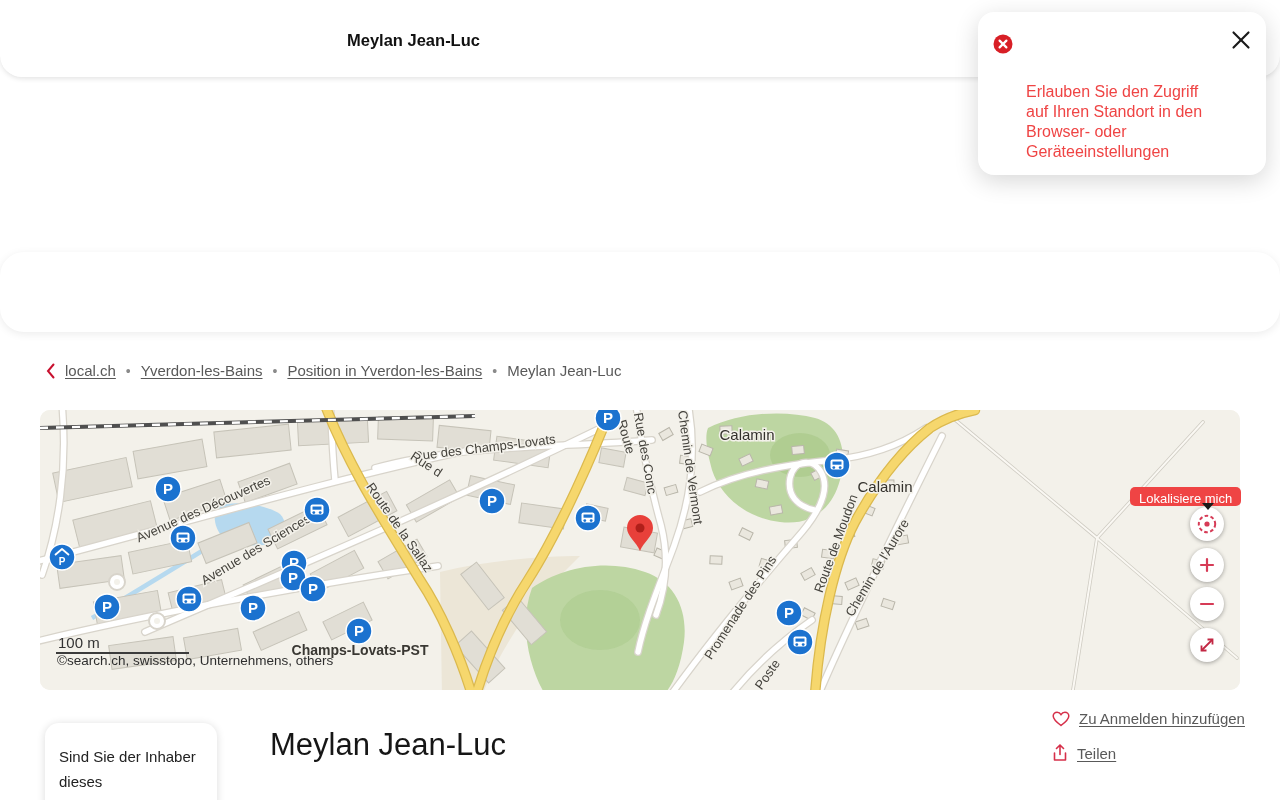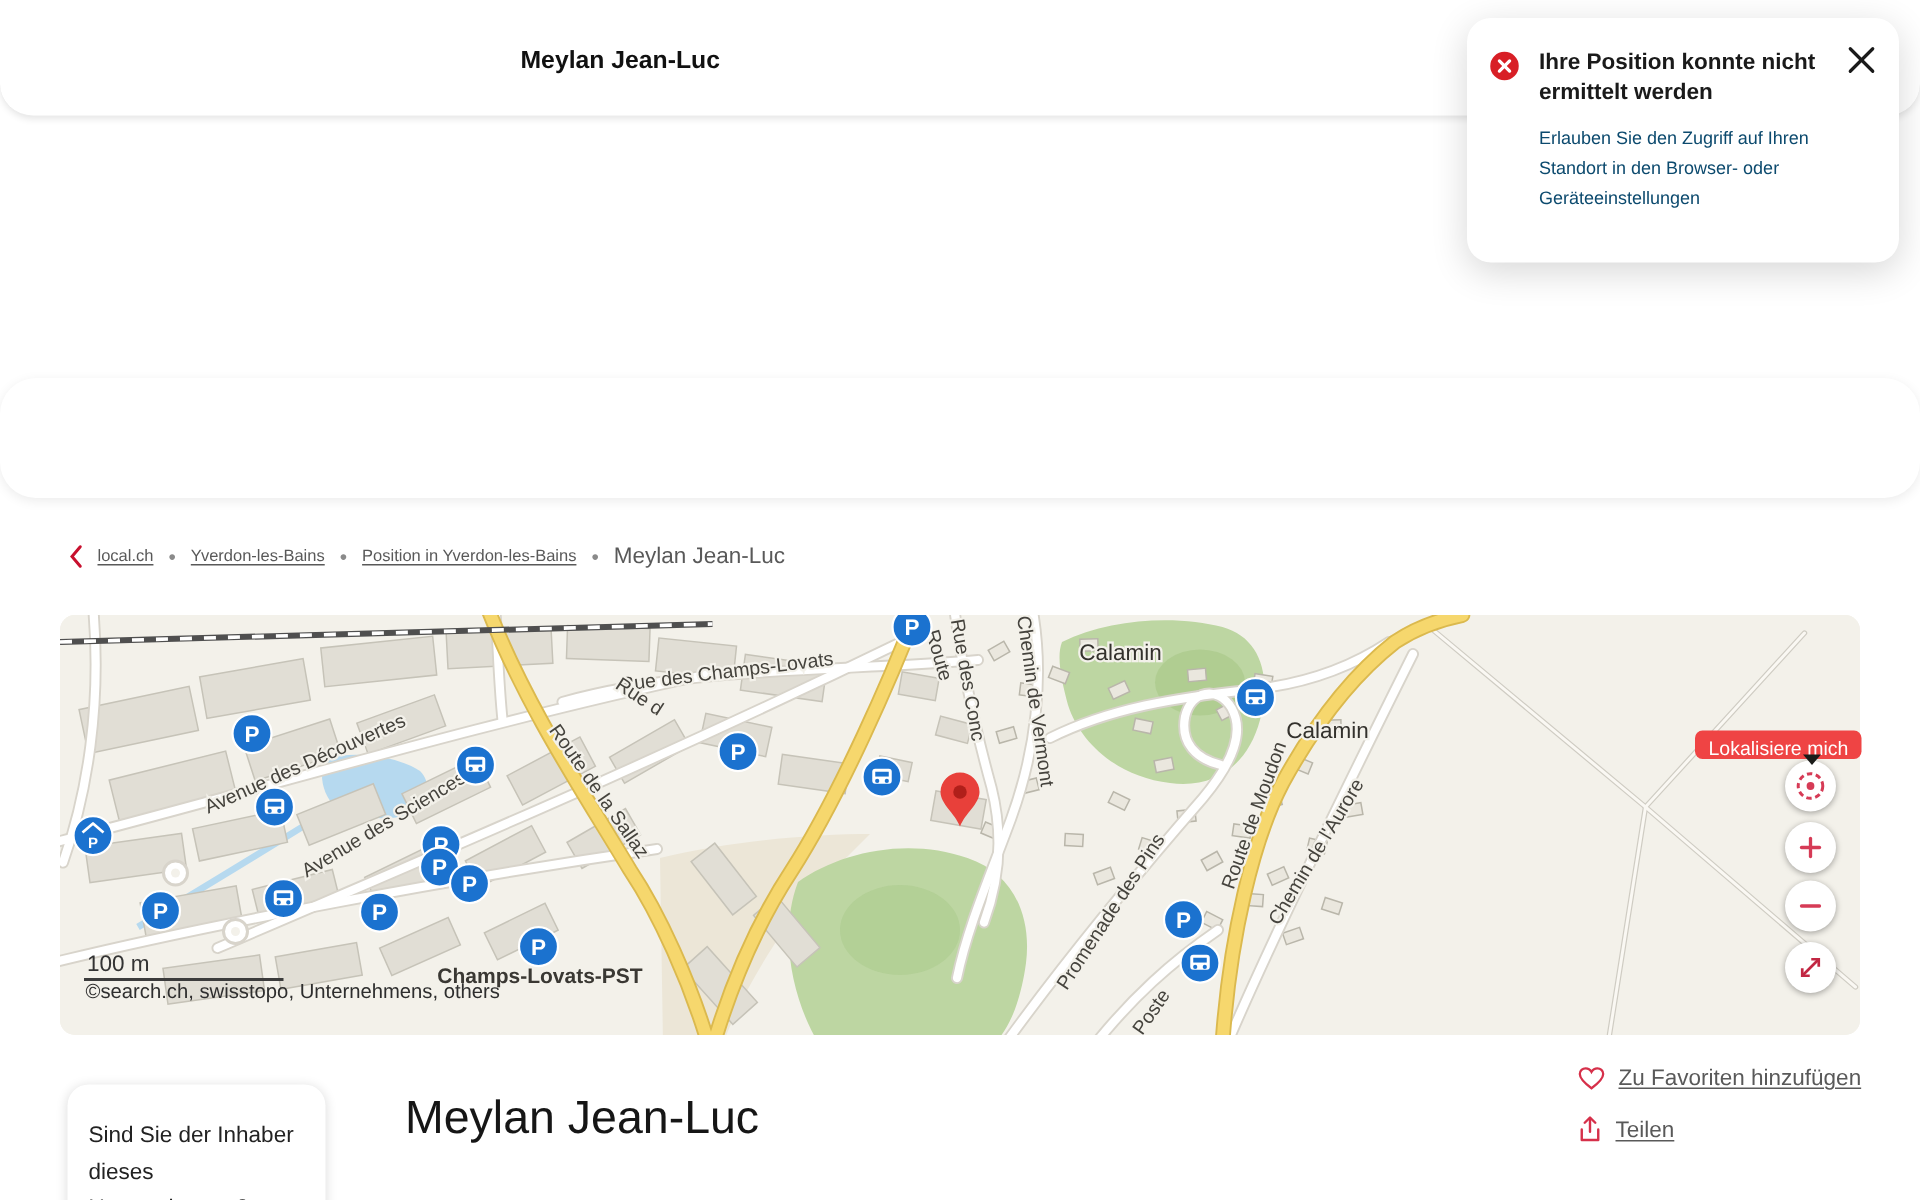--- a/index.html
+++ b/index.html
@@ -21,21 +21,21 @@
   .back-link span { font-size:16px; color:#4d4d4d; text-decoration:underline; text-underline-offset:2px; }
   .top-title { left:347px; top:31px; font-size:16.5px; font-weight:bold; color:#111; }
 
   
   .toast {
     left:978px; top:12px; width:288px; min-height:163px; background:#fff;
     border-radius:16px; box-shadow:0 6px 24px rgba(0,0,0,.16); z-index:50;
   }
   .toast-icon { left:15px; top:22px; }
   .toast-title { left:48px; top:20px; width:192px; font-size:15px; font-weight:bold; line-height:20px; color:#1a1a1a; }
-  .toast-body  { left:48px; top:70px; width:192px; font-size:12px; line-height:20px; color:#0c4a6e; }
+  .toast-body  { left:48px; top:70px; width:192px; font-size:16px; line-height:20px; color:#ef4444; }
   .toast-close { left:1231px; top:30px; width:20px; height:20px; cursor:pointer; z-index:51; }
 
   
   .header-card {
     left:0; top:252px; width:1280px; height:80px; background:#fff;
     border-radius:24px; box-shadow:0 2px 8px rgba(0,0,0,.08);
   }
   .logo-card {
     left:40px; top:267px; width:132px; height:46px; background:#fff;
     border:1px solid #d8d8d8; border-radius:6px; overflow:hidden; cursor:pointer;
@@ -53,21 +53,21 @@
     background:#e2001a; display:flex; align-items:center; justify-content:center; cursor:pointer;
   }
   .lang-switch { left:1046px; top:280px; display:flex; align-items:center; gap:8px; cursor:pointer; }
   .lang-switch span { font-size:16px; color:#222; }
   .login-link { left:1110px; top:281px; font-size:16px; color:#222; cursor:pointer; }
   .menu-btn { left:1204px; top:281px; width:28px; height:18px; display:flex; flex-direction:column; justify-content:space-between; cursor:pointer; }
   .menu-btn i { display:block; height:2px; background:#2e2e2e; border-radius:1px; }
 
   
   .breadcrumb { left:46px; top:362px; display:flex; align-items:center; gap:10px; }
-  .breadcrumb a { font-size:11px; color:#595959; text-decoration:underline; text-underline-offset:2px; cursor:pointer; }
+  .breadcrumb a { font-size:15px; color:#595959; text-decoration:underline; text-underline-offset:2px; cursor:pointer; }
   .breadcrumb .sep { color:#8a8a8a; font-size:14px; }
   .breadcrumb .current { font-size:15px; color:#595959; }
 
   
   .map-wrap {
     left:40px; top:410px; width:1200px; height:280px; border-radius:10px; overflow:hidden;
     background:#f3f1ea; cursor:grab;
   }
   .street-label { fill:#45433d; font-size:13px; stroke:#f3f1ea; stroke-width:3px; paint-order:stroke; text-anchor:middle; }
   .street-label.locality { fill:#33312c; font-size:15px; }
@@ -450,40 +450,39 @@
     <polyline points="-0.5,5.5 -5.5,5.5 -5.5,0.5" fill="none" stroke="#c22743" stroke-width="1.8"></polyline>
   </svg>
 </div>
 
 <h1 class="abs place-title">Meylan Jean-Luc</h1>
 
 <div class="abs action-link fav-link">
   <svg width="18" height="16" viewBox="0 0 18 16">
     <path d="M9,14.5 C4,10.8 1.2,8 1.2,5 C1.2,2.8 3,1.2 5.1,1.2 C6.7,1.2 8.2,2.2 9,3.6 C9.8,2.2 11.3,1.2 12.9,1.2 C15,1.2 16.8,2.8 16.8,5 C16.8,8 14,10.8 9,14.5 Z" fill="none" stroke="#d6304a" stroke-width="1.5"></path>
   </svg>
-  <span>Zu Favoriten hinzufügen</span>
+  <span>Zu Anmelden hinzufügen</span>
 </div>
 <div class="abs action-link share-link">
   <svg width="16" height="18" viewBox="0 0 16 18">
     <line x1="8" y1="1.5" x2="8" y2="10.5" stroke="#d6304a" stroke-width="1.6" stroke-linecap="round"></line>
     <polyline points="4.5,4.5 8,1 11.5,4.5" fill="none" stroke="#d6304a" stroke-width="1.6" stroke-linecap="round" stroke-linejoin="round"></polyline>
     <path d="M2.5,9 L2.5,16 L13.5,16 L13.5,9" fill="none" stroke="#d6304a" stroke-width="1.6" stroke-linecap="round" stroke-linejoin="round"></path>
   </svg>
   <span>Teilen</span>
 </div>
 
 <div class="abs owner-card">
   <p>Sind Sie der Inhaber dieses Unternehmens?</p>
 </div>
 
 <div class="abs toast">
   <svg class="abs toast-icon" width="20" height="20" viewBox="-10 -10 20 20">
     <circle r="9.5" fill="#d81f26"></circle>
     <line x1="-3.4" y1="-3.4" x2="3.4" y2="3.4" stroke="#fff" stroke-width="2.2" stroke-linecap="round"></line>
     <line x1="3.4" y1="-3.4" x2="-3.4" y2="3.4" stroke="#fff" stroke-width="2.2" stroke-linecap="round"></line>
   </svg>
-  <div class="abs toast-title">Ihre Position konnte nicht ermittelt werden</div>
   <div class="abs toast-body">Erlauben Sie den Zugriff auf Ihren Standort in den Browser- oder Geräteeinstellungen</div>
 </div>
 <svg class="abs toast-close" width="16" height="16" viewBox="0 0 16 16">
   <line x1="2" y1="2" x2="14" y2="14" stroke="#1a1a1a" stroke-width="1.7" stroke-linecap="round"></line>
   <line x1="14" y1="2" x2="2" y2="14" stroke="#1a1a1a" stroke-width="1.7" stroke-linecap="round"></line>
 </svg>
 
 </body></html>

